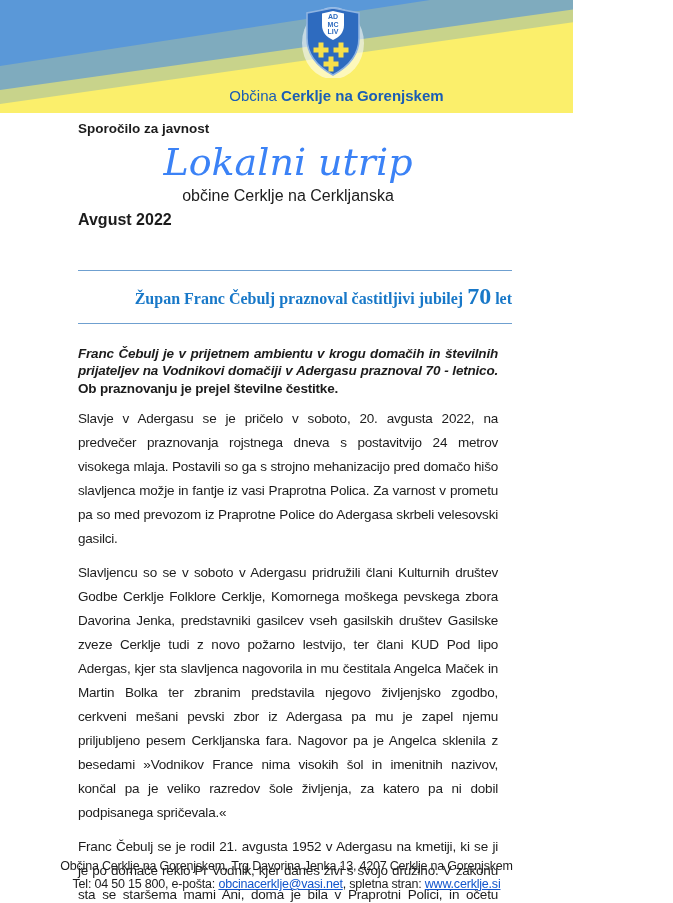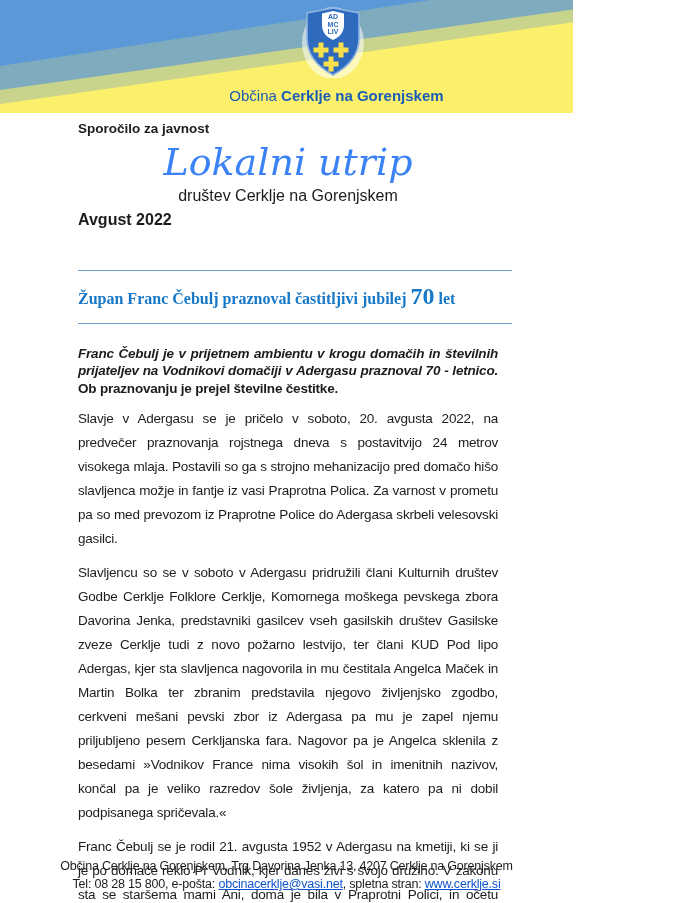--- a/index.html
+++ b/index.html
@@ -27,21 +27,21 @@
     margin-top:2px;text-align:center;
     font-family:"DejaVu Serif",serif;font-style:italic;
     font-size:38px;line-height:48px;color:#3b82f6;
   }
   .news-subtitle{text-align:center;font-size:16px;line-height:18px;margin-top:1px;}
   .issue-date{font-size:16px;font-weight:bold;margin-top:6px;}
   
   .title-block{margin:41px auto 0 auto;width:434px;}
   .rule{border:0;border-top:1px solid #6fa0d0;height:0;margin:0;}
   .article-title{
-    text-align:left;padding:12px 0 13px 0;
+    text-align:right;padding:12px 0 13px 0;
     font-family:"Liberation Serif",serif;font-weight:bold;
     font-size:16px;color:#1878c8;
   }
   .article-title .big{font-size:24px;}
   
   .lead{
     margin-top:21px;font-size:13.5px;line-height:17.4px;
     text-align:justify;font-weight:bold;letter-spacing:-0.2px;
   }
   .lead .it{font-style:italic;}
@@ -85,21 +85,21 @@
       <span>Občina</span>
       <b>Cerklje na Gorenjskem</b>
     </div>
   </div>
 
   <div class="content">
     <div class="press-label">Sporočilo za javnost</div>
 
     <div class="news-title">Lokalni utrip</div>
 
-    <div class="news-subtitle">društev Cerklje na Gorenjskem</div>
+    <div class="news-subtitle">občine Cerklje na Cerkljanska</div>
 
     <div class="issue-date">Avgust 2022</div>
 
     <div class="title-block">
       <hr class="rule">
       <div class="article-title">
         <span>Župan Franc Čebulj praznoval častitljivi jubilej </span><span class="big">70</span><span> let</span>
       </div>
       <hr class="rule">
     </div>
@@ -109,17 +109,17 @@
     </div>
 
     <div class="para">Slavje v Adergasu se je pričelo v soboto, 20. avgusta 2022, na predvečer praznovanja rojstnega dneva s postavitvijo 24 metrov visokega mlaja. Postavili so ga s strojno mehanizacijo pred domačo hišo slavljenca možje in fantje iz vasi Praprotna Polica. Za varnost v prometu pa so med prevozom iz Praprotne Police do Adergasa skrbeli velesovski gasilci.</div>
     <div class="para">Slavljencu so se v soboto v Adergasu pridružili člani Kulturnih društev Godbe Cerklje Folklore Cerklje, Komornega moškega pevskega zbora Davorina Jenka, predstavniki gasilcev vseh gasilskih društev Gasilske zveze Cerklje tudi z novo požarno lestvijo, ter člani KUD Pod lipo Adergas, kjer sta slavljenca nagovorila in mu čestitala Angelca Maček in Martin Bolka ter zbranim predstavila njegovo življenjsko zgodbo, cerkveni mešani pevski zbor iz Adergasa pa mu je zapel njemu priljubljeno pesem Cerkljanska fara. Nagovor pa je Angelca sklenila z besedami »Vodnikov France nima visokih šol in imenitnih nazivov, končal pa je veliko razredov šole življenja, za katero pa ni dobil podpisanega spričevala.«</div>
     <div class="para">Franc Čebulj se je rodil 21. avgusta 1952 v Adergasu na kmetiji, ki se ji je po domače reklo Pr Vodnik, kjer danes živi s svojo družino. V zakonu sta se staršema mami Ani, doma je bila v Praprotni Polici, in očetu Francu Čebulju rodila sin Franci in hčerka Ani. Oba starša sta že pokojna. Z ženo Tatjano imata tri otroke Iztoka, Simono in Evo, ponosen pa je na šest vnukinj in vnukov Hano, Julijo, Elo, Nejca, Bora in Svita ter pravnukinjo Milo, ki bo prav na njegov rojstni dan praznovala prvi mesec življenja! Franc je moral že v otroštvu poprijeti za številna kmečka dela tako v hlevu kot na polju, saj takrat še ni bilo mehanizacije, kot je danes. Pravi: »Smo rekli, gremo na roke delat ter vzeli koso, motiko in grablje, vpregli konja in šli na polje ter v travnik. Tudi orali smo s konjem in še bi lahko našteval.« Ko je bil še v osnovni šoli, je poleti že hodil</div>
   </div>
 
   <div class="footer">
     <div>Občina Cerklje na Gorenjskem, Trg Davorina Jenka 13, 4207 Cerklje na Gorenjskem</div>
     <div>
-      <span>Tel: 08 28 15 800, e-pošta: </span><a href="#">obcinacerklje@vasi.net</a><span>, spletna stran: </span><a href="#">www.cerklje.si</a>
+      <span>Tel: 04 50 15 800, e-pošta: </span><a href="#">obcinacerklje@vasi.net</a><span>, spletna stran: </span><a href="#">www.cerklje.si</a>
     </div>
   </div>
 
 </div>
 
 </body></html>

